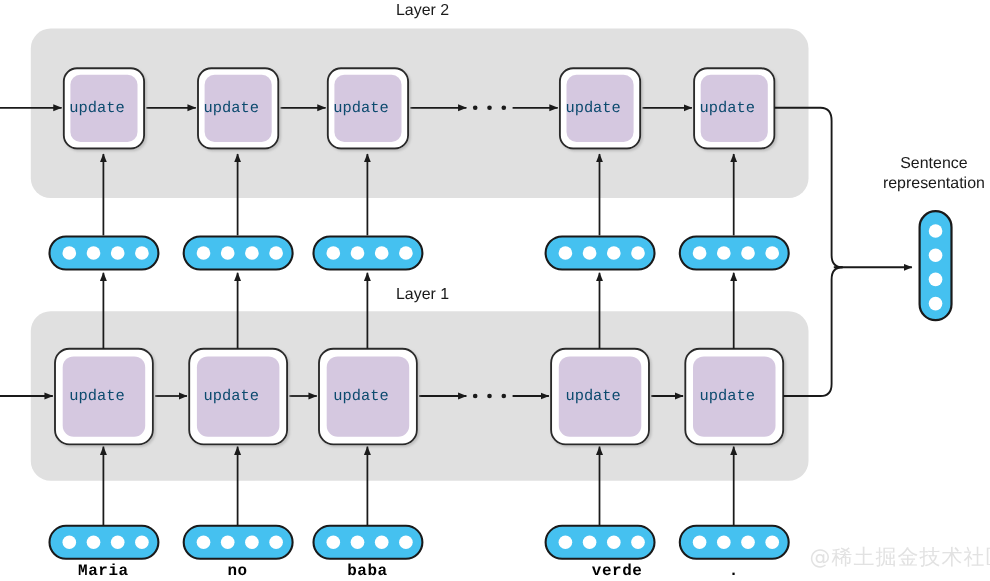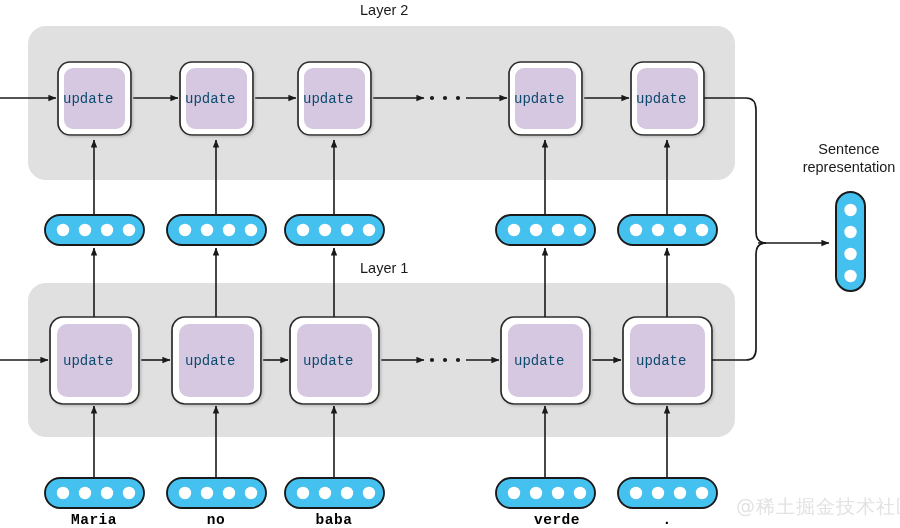--- a/index.html
+++ b/index.html
@@ -242,18 +242,18 @@
 
   <div class="upd" style="left:63px;top:353px;">update</div>
   <div class="upd" style="left:185px;top:353px;">update</div>
   <div class="upd" style="left:303px;top:353px;">update</div>
   <div class="upd" style="left:514px;top:353px;">update</div>
   <div class="upd" style="left:636px;top:353px;">update</div>
 
   <div class="word" style="left:34px;top:512px;width:120px;">Maria</div>
   <div class="word" style="left:156px;top:512px;width:120px;">no</div>
   <div class="word" style="left:274px;top:512px;width:120px;">baba</div>
-  <div class="word" style="left:460px;top:512px;width:120px;text-align:right;">verde</div>
+  <div class="word" style="left:501px;top:512px;width:120px;">verde</div>
   <div class="word" style="left:607px;top:512px;width:120px;">.</div>
 
   <div class="wm" style="left:736px;top:494px;">@稀土掘金技术社区</div>
 
 </div>
 
 </body></html>

